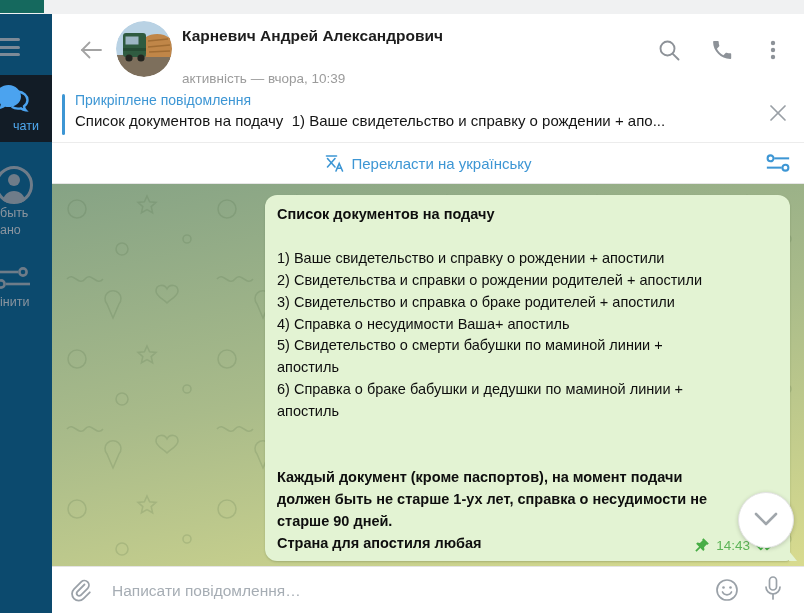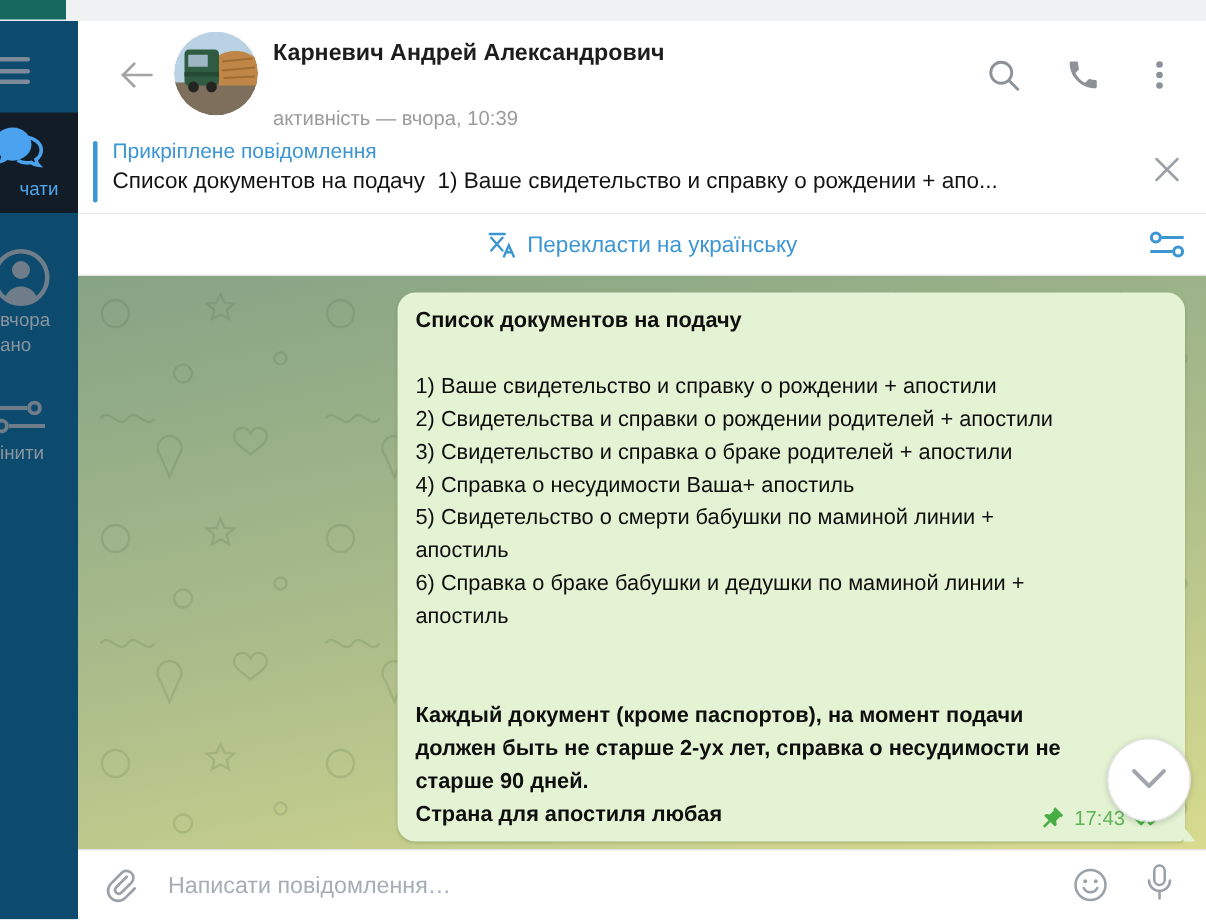--- a/index.html
+++ b/index.html
@@ -101,21 +101,21 @@
             <clipPath id="uc">
               <circle cx="22" cy="22" r="19"></circle>
             </clipPath>
           </defs>
         <circle cx="22" cy="22" r="17.5" fill="none" stroke="#6f7c89" stroke-width="3"></circle>
         <g clip-path="url(#uc)" fill="#6f7c89">
           <circle cx="22" cy="17" r="6"></circle>
           <path d="M10 40c1.2-8 6-12 12-12s10.8 4 12 12z"></path>
         </g>
       </svg>
-      <div class="sb-label gray" style="top:192px">вчора</div>
+      <div class="sb-label gray" style="top:192px">быть</div>
       <div class="sb-label gray" style="top:209px">ано</div>
     </div>
 
     <div>
       <svg class="sb-ico" style="left:-6px;top:250px" width="36" height="28" viewBox="0 0 36 28">
         <g stroke="#6f7c89" stroke-width="2.6" fill="none">
           <line x1="0" y1="8" x2="24" y2="8"></line>
             <circle cx="29" cy="8" r="3.6"></circle>
           <line x1="12" y1="20" x2="36" y2="20"></line>
             <circle cx="7" cy="20" r="3.6"></circle>
@@ -236,29 +236,29 @@
         <div class="msg-line">2) Свидетельства и справки о рождении родителей + апостили</div>
         <div class="msg-line">3) Свидетельство и справка о браке родителей + апостили</div>
         <div class="msg-line">4) Справка о несудимости Ваша+ апостиль</div>
         <div class="msg-line">5) Свидетельство о смерти бабушки по маминой линии +</div>
         <div class="msg-line">апостиль</div>
         <div class="msg-line">6) Справка о браке бабушки и дедушки по маминой линии +</div>
         <div class="msg-line">апостиль</div>
         <div class="msg-line"></div>
         <div class="msg-line"></div>
         <div class="msg-line b">Каждый документ (кроме паспортов), на момент подачи</div>
-        <div class="msg-line b">должен быть не старше 2-ух лет, справка о несудимости не</div>
+        <div class="msg-line b">должен быть не старше 1-ух лет, справка о несудимости не</div>
         <div class="msg-line b">старше 90 дней.</div>
         <div class="msg-line b">Страна для апостиля любая</div>
 
         <div class="meta">
           <svg width="17" height="17" viewBox="0 0 20 20">
             <path fill="#47ad45" d="M12.3 1.4l6.3 6.3-1.5 1.5-1-.3-3.1 3.1.5 3-1.4 1.4-3.5-3.5-4.4 4.5L2.7 16l4.5-4.4L3.7 8l1.4-1.4 3 .5 3.1-3.1-.3-1z"></path>
           </svg>
-          <span class="msg-time">17:43</span>
+          <span class="msg-time">14:43</span>
           <svg width="22" height="13" viewBox="0 0 24 13">
             <g stroke="#47b247" stroke-width="1.8" fill="none" stroke-linecap="round" stroke-linejoin="round">
               <polyline points="1.2,6.8 5.2,10.8 13,2.6"></polyline>
               <polyline points="10.8,9.6 12,10.8 21.8,2.6"></polyline>
             </g>
           </svg>
         </div>
       </div>
 
       <div class="fab">

